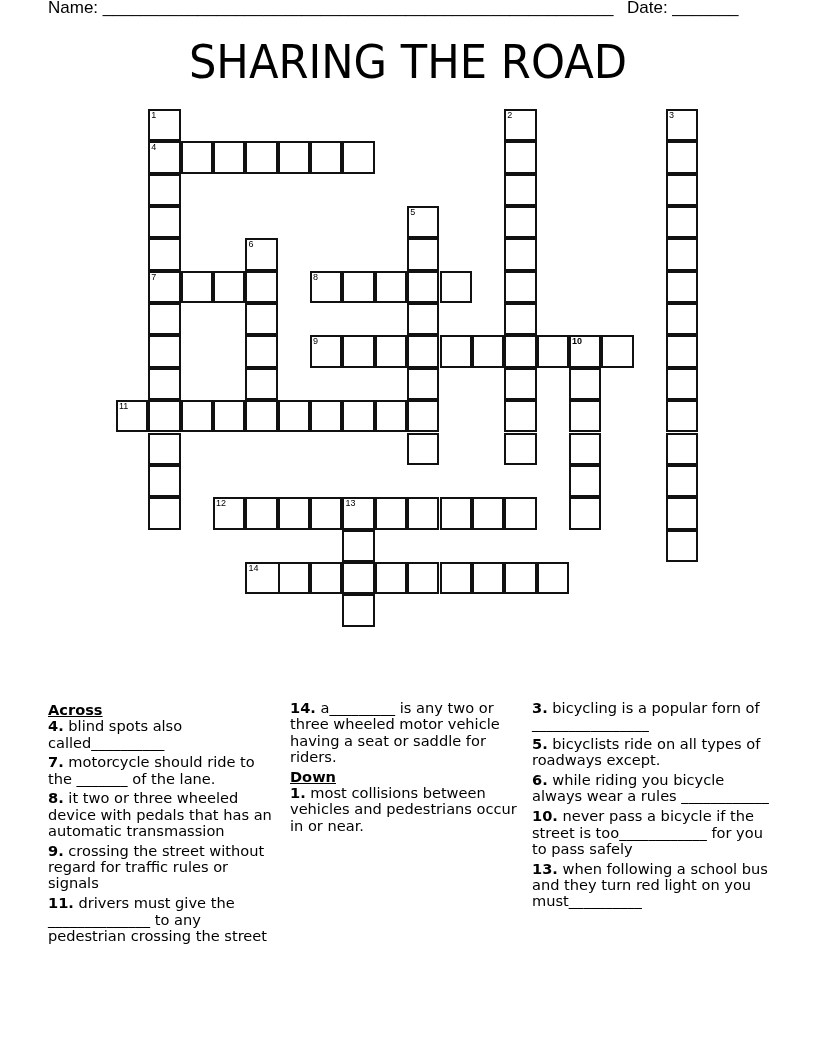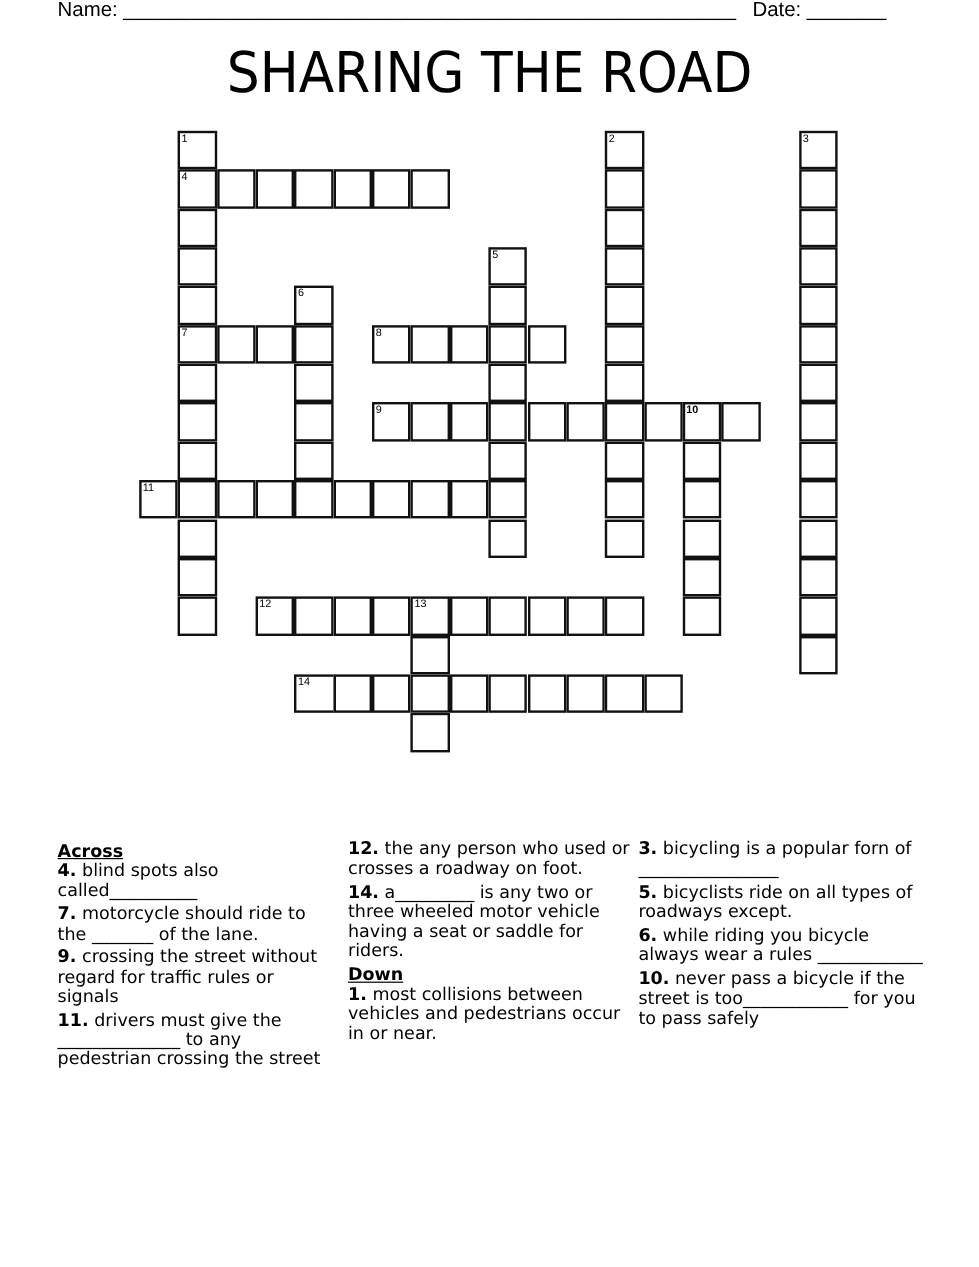--- a/index.html
+++ b/index.html
@@ -161,29 +161,30 @@
     <div class="cell" style="left: 440.5px; top: 562.9px;"></div>
     <div class="cell" style="left: 472.85px; top: 562.9px;"></div>
     <div class="cell" style="left: 505.2px; top: 562.9px;"></div>
     <div class="cell" style="left: 537.55px; top: 562.9px;"></div>
   </div>
 
 <div class="clues col1">
   <div class="heading">Across</div>
   <div class="clue"><b>4.</b><span> blind spots also called__________</span></div>
   <div class="clue"><b>7.</b><span> motorcycle should ride to the _______ of the lane.</span></div>
+  <div class="clue"><b>8.</b><span> it two or three wheeled device with pedals that has an automatic transmassion</span></div>
   <div class="clue"><b>9.</b><span> crossing the street without regard for traffic rules or signals</span></div>
   <div class="clue"><b>11.</b><span> drivers must give the ______________ to any pedestrian crossing the street</span></div>
 </div>
 
 <div class="clues col2">
-  <div class="clue"><b>12.</b><span> the any person who used or crosses a roadway on foot.</span></div>
   <div class="clue"><b>14.</b><span> a_________ is any two or three wheeled motor vehicle having a seat or saddle for riders.</span></div>
   <div class="heading">Down</div>
   <div class="clue"><b>1.</b><span> most collisions between vehicles and pedestrians occur in or near.</span></div>
 </div>
 
 <div class="clues col3">
   <div class="clue"><b>3.</b><span> bicycling is a popular forn of ________________</span></div>
   <div class="clue"><b>5.</b><span> bicyclists ride on all types of roadways except.</span></div>
   <div class="clue"><b>6.</b><span> while riding you bicycle always wear a rules ____________</span></div>
   <div class="clue"><b>10.</b><span> never pass a bicycle if the street is too____________ for you to pass safely</span></div>
+  <div class="clue"><b>13.</b><span> when following a school bus and they turn red light on you must__________</span></div>
 </div>
 
 </body></html>

